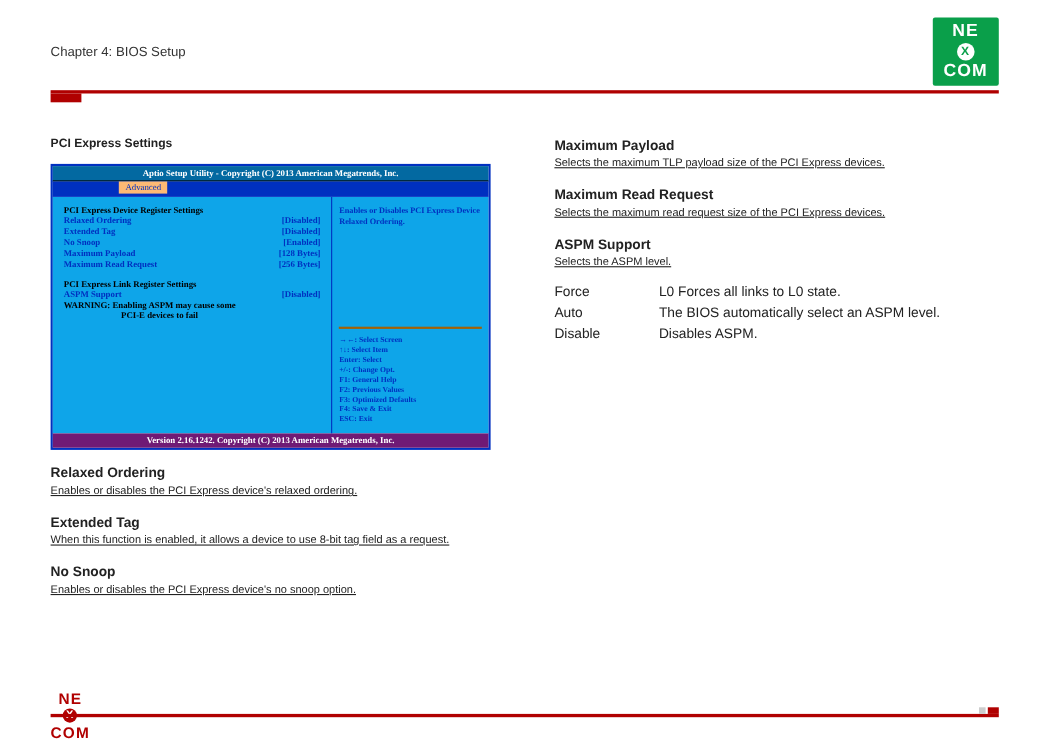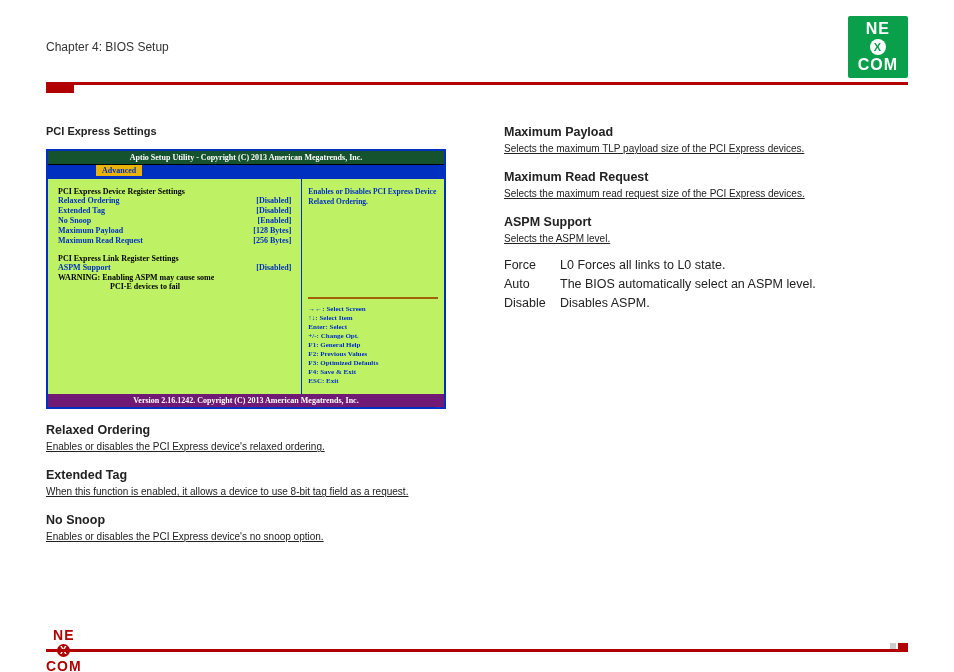--- a/index.html
+++ b/index.html
@@ -11,36 +11,36 @@
   .logo-box { background: #0a9f4a; color: #fff; font-weight: 700; font-size: 16px; padding: 4px 10px; border-radius: 2px; letter-spacing: 1px; display:flex; align-items:center; gap:1px;flex-direction:column;}
   .logo-x { background:#fff; color:#0a9f4a; border-radius:50%; width:16px; height:16px; display:inline-flex; align-items:center; justify-content:center; font-size:11px; line-height:1; }
   .rule { height: 3px; background: #b00000; margin-top: 4px; position: relative; }
   .rule-notch { position: absolute; left: 0; top: 3px; width: 28px; height: 8px; background: #b00000; }
   .content { display: flex; gap: 54px; margin-top: 40px; }
   .col { flex: 1 1 50%; }
   .sect-title { font-weight: 700; font-size: 11px; margin-bottom: 12px; }
   .sub-title { font-weight: 700; font-size: 12.5px; margin-top: 14px; margin-bottom: 2px; }
   .body-text { font-size: 10px; line-height: 1.5; margin-bottom: 2px; text-decoration: underline; }
   .bios { border: 2px solid #0030c0; width: 400px; font-family: "Times New Roman", serif; font-size: 8px; background:#fff;}
-  .bios-top { background: #14532d; color: #fff; text-align: center; font-weight: 700; padding: 2px 0; border-bottom:1px solid #000;}
+  .bios-top { background: #0369a1; color: #fff; text-align: center; font-weight: 700; padding: 2px 0; border-bottom:1px solid #000;}
   .bios-tabs { background:#0030c0; position:relative; height:14px;}
-  .bios-tab { position:absolute; left:48px; top:0; background:#eab308; color:#0030c0; font-weight:700; padding:1px 6px; font-size:8px;}
-  .bios-body { display:flex; background:#bef264; min-height:210px; }
+  .bios-tab { position:absolute; left:60px; top:0; background:#fdba74; color:#0030c0; font-weight:400; padding:1px 6px; font-size:8px;}
+  .bios-body { display:flex; background:#0ea5e9; min-height:210px; }
   .bios-left { flex:1.8; padding:8px 10px; border-right:1px solid #0030c0; }
   .bios-right { flex:1; padding:8px 6px; color:#0030c0; font-weight:700; }
   .bios-row { display:flex; justify-content:space-between; margin-bottom:1px;}
   .bios-label-black { color:#000; font-weight:700; }
   .bios-label-blue { color:#0030c0; font-weight:700; }
   .bios-val { color:#0030c0; font-weight:700; }
   .bios-help { color:#0030c0; font-weight:700; font-size:7px; line-height:1.3; margin-top:90px; border-top:2px solid #a16207; padding-top:6px;}
   .bios-right-top { font-size:7.5px; line-height:1.3; }
   .bios-bottom { background:#701a75; color:#fff; text-align:center; font-weight:700; padding:2px 0;}
   .warning-indent { padding-left: 52px; }
   .aspm-table { font-size: 12.5px; line-height: 1.5; margin-top:10px;}
-  .aspm-row { display: flex; }
+  .aspm-row { display: flex; gap: 39px; }
   .aspm-label { width: 56px; }
   .footer { position: absolute; bottom: 20px; left: 46px; right: 46px; }
   .foot-rule { height: 3px; background: #b00000; position:relative;}
   .foot-notch { position:absolute; right:0; top:-6px; width:10px; height:6px; background:#b00000;}
   .foot-notch2 { position:absolute; right:12px; top:-6px; width:6px; height:6px; background:#ccc;}
   .foot-row { display:flex; justify-content:space-between; align-items:center; font-size:9px; color:#555; margin-top:3px;}
   .foot-center { font-weight:700; font-size:12px; color:#333;}
   .foot-logo { position:absolute; top:-22px; left:0; }
   .foot-logo .logo-box { background:transparent; color:#b00000; border: none; font-size:14px; padding:0;}
   .foot-logo .logo-x { background:#b00000; color:#fff; width:13px; height:13px; font-size:10px;}

